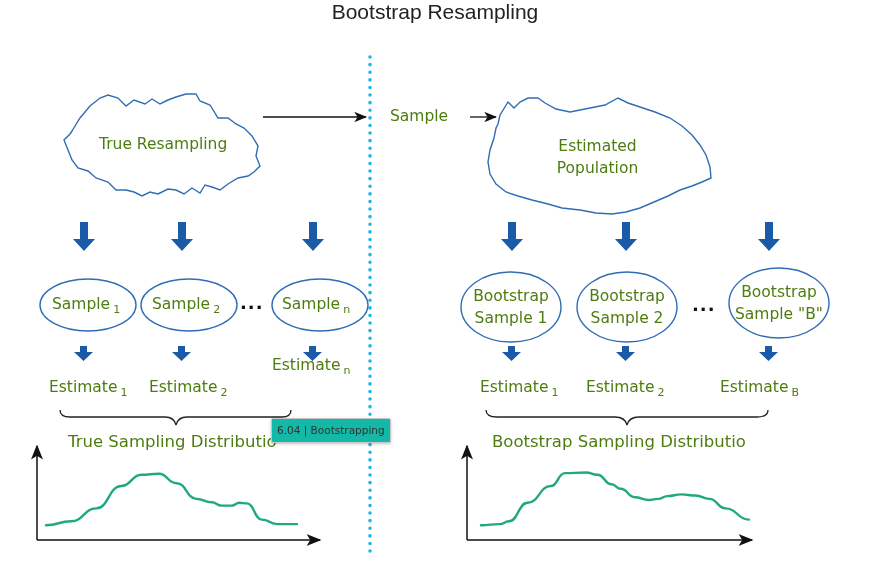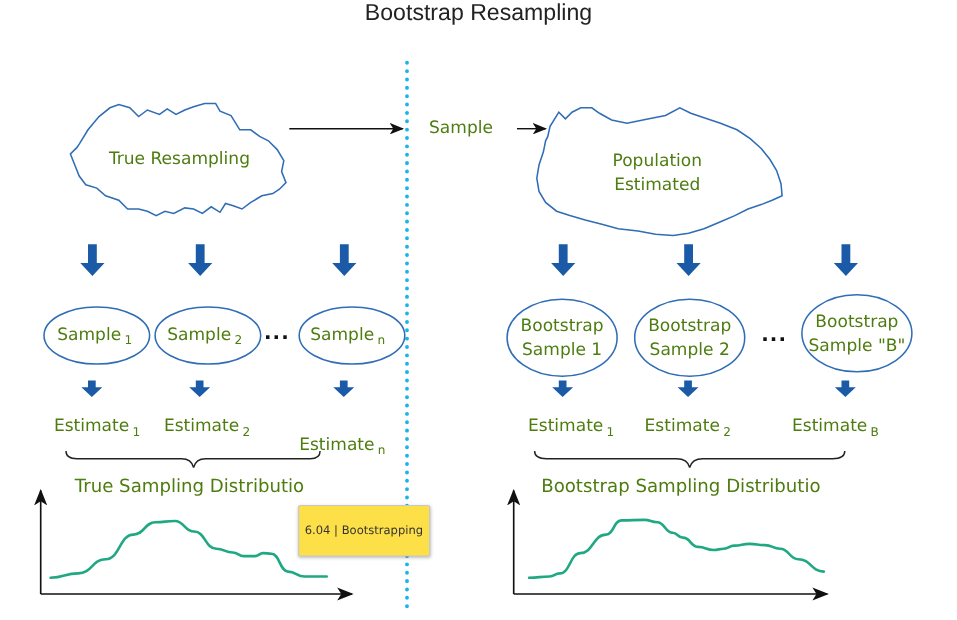--- a/index.html
+++ b/index.html
@@ -3,22 +3,22 @@
 <meta charset="utf-8">
 <style>
   html, body { margin: 0; padding: 0; background: #ffffff; }
   body { width: 870px; height: 564px; position: relative; overflow: hidden;
          font-family: "Liberation Sans", sans-serif; color: #1a1a1a; }
   #title { left: 0; width: 870px; top: 4px; text-align: center; font-size: 21px; color: #222; }
   svg#canvas { position: absolute; left: 0; top: 0; }
   .lbl { position: absolute; font-family: "DejaVu Sans", sans-serif; font-size: 15.5px; color: #4d7c0f; white-space: nowrap; }
   .lbl sub { font-size: 11px; vertical-align: -4px; margin-left: 3px; }
   .center { text-align: center; line-height: 22px; }
-  .tooltip { position: absolute; left: 271px; top: 459px; height: 21px; padding: 12px 5px;
-             background: #fde047; border: 1px solid #c8c8c8; border-radius: 2px;
+  .tooltip { position: absolute; left: 271px; top: 418px; height: 21px; padding: 1px 5px;
+             background: #14b8a6; border: 1px solid #c8c8c8; border-radius: 2px;
              box-shadow: 0 1px 3px rgba(0,0,0,0.25);
              font-family: "DejaVu Sans", sans-serif; font-size: 10.5px; color: #333; line-height: 21px; }
   .dots { position: absolute; font-family: "DejaVu Sans", sans-serif; font-weight: bold; font-size: 18px; letter-spacing: 1px; color: #111; }
 </style>
 </head>
 <body>
 
 <div id="title">Bootstrap Resampling</div>
 
 <svg id="canvas" width="870" height="564">
@@ -78,28 +78,28 @@
 
 <div class="lbl" style="left:99px; top:135px;">True Resampling</div>
 
 <div class="lbl" style="left:52px; top:295px;"><span>Sample</span><sub>1</sub></div>
 <div class="lbl" style="left:152px; top:295px;"><span>Sample</span><sub>2</sub></div>
 <div class="dots" style="left:240px; top:292px;">...</div>
 <div class="lbl" style="left:282px; top:295px;"><span>Sample</span><sub>n</sub></div>
 
 <div class="lbl" style="left:49px; top:378px;"><span>Estimate</span><sub>1</sub></div>
 <div class="lbl" style="left:149px; top:378px;"><span>Estimate</span><sub>2</sub></div>
-<div class="lbl" style="left:272px; top:395px;"><span>Estimate</span><sub>n</sub></div>
+<div class="lbl" style="left:272px; top:356px;"><span>Estimate</span><sub>n</sub></div>
 
 <div class="lbl" style="left:68px; top:432px; font-size:16.5px;">True Sampling Distributio</div>
 
 <div class="lbl" style="left:390px; top:107px;">Sample</div>
 <div class="lbl center" style="left:540px; top:135px; width:115px;">
+  <div>Estimated</div>
   <div>Population</div>
-  <div>Estimated</div>
 </div>
 
 <div class="lbl center" style="left:461px; top:285px; width:100px;">
   <div>Bootstrap</div>
   <div>Sample 1</div>
 </div>
 <div class="lbl center" style="left:577px; top:285px; width:100px;">
   <div>Bootstrap</div>
   <div>Sample 2</div>
 </div>

